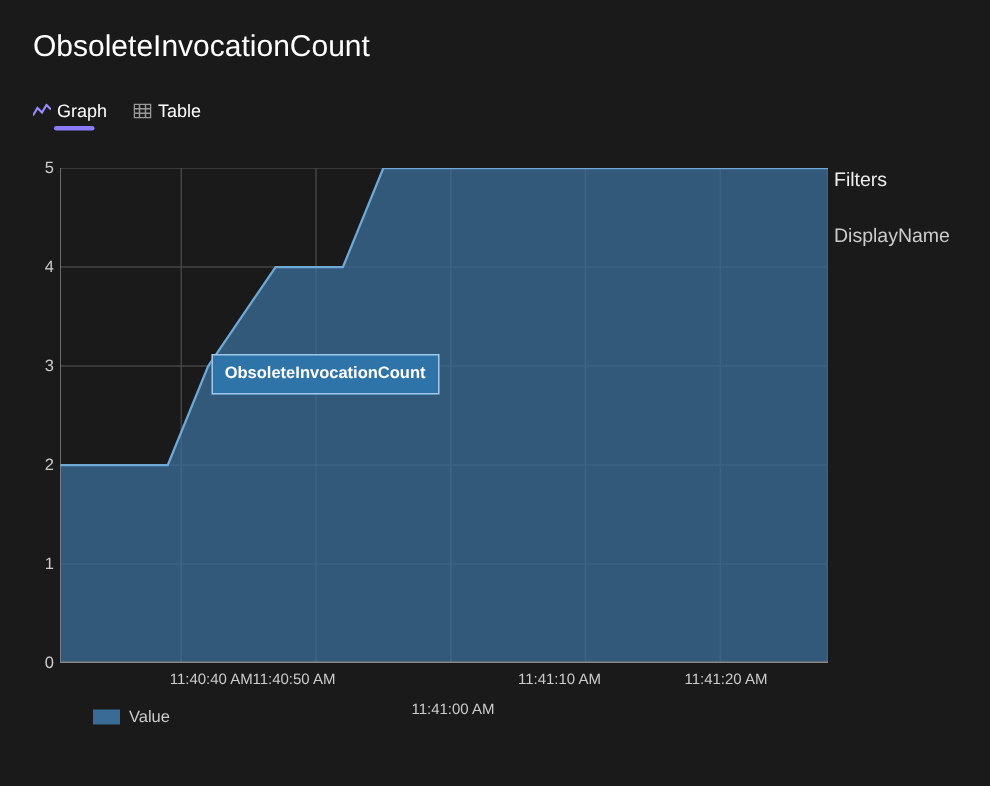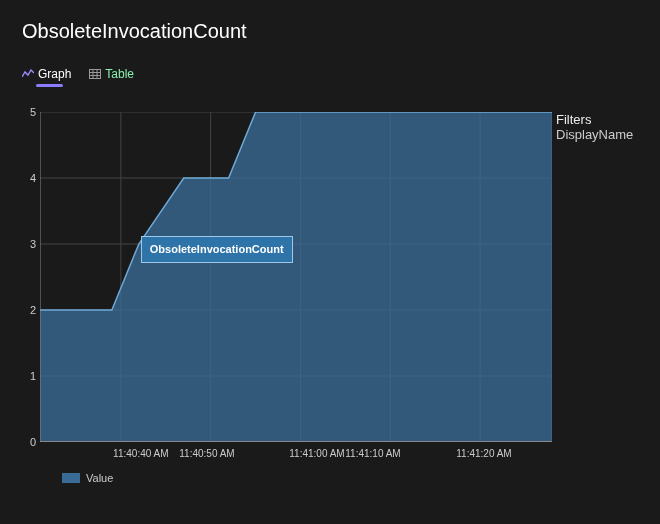--- a/index.html
+++ b/index.html
@@ -1,35 +1,35 @@
 <!DOCTYPE html>
 <html><head>
 <meta charset="utf-8">
 <style>
   * { box-sizing: border-box; margin: 0; padding: 0; }
   html, body { width: 660px; height: 524px; background: #1a1a1a; font-family: -apple-system, 'Segoe UI', Arial, sans-serif; color: #fff; overflow: hidden; }
   .root { width: 660px; height: 524px; position: relative; }
   .title { font-size: 20px; font-weight: 400; padding: 20px 0 0 22px; }
   .tabs { display: flex; gap: 18px; padding: 24px 0 0 22px; align-items: center; }
-  .tab { display: flex; align-items: center; gap: 4px; font-size: 12px; color: #86efac; position: relative; cursor: pointer; }
+  .tab { display: flex; align-items: center; gap: 4px; font-size: 12px; color: #ffffff; position: relative; cursor: pointer; }
   .tab.active { color: #fff; font-weight: 400; }
   .tab.active::after { content: ""; position: absolute; left: 14px; right: 8px; bottom: -6px; height: 3px; background: #8a7cff; border-radius: 2px; }
   .icon-svg { width: 12px; height: 10px; }
   .chart-frame { position: absolute; left: 22px; top: 112px; width: 530px; height: 380px; }
   .plot { position: absolute; left: 18px; top: 0; width: 512px; height: 330px; }
   .ylabels { position: absolute; left: 0; top: 0; width: 18px; height: 330px; }
   .ylabel { position: absolute; right: 4px; font-size: 11px; color: #ccc; transform: translateY(-50%); }
   .xlabels { position: absolute; left: 18px; top: 336px; width: 512px; height: 14px; }
   .xlabel { position: absolute; font-size: 10px; color: #ccc; transform: translateX(-50%); white-space: nowrap; }
   .legend { position: absolute; left: 40px; top: 360px; display: flex; align-items: center; gap: 6px; font-size: 11px; color: #ccc; }
   .legend-swatch { width: 18px; height: 10px; background: #3a6a96; }
   .tooltip { position: absolute; background: #2f74a8; border: 1px solid #9fc8e8; padding: 5px 8px; font-size: 11px; line-height: 1.35; color: #fff; pointer-events: none; white-space: nowrap; }
   .tooltip .tt-title { font-weight: 700; }
   .side { position: absolute; right: 0; top: 112px; width: 104px; }
-  .side-title { font-size: 13px; color: #eee; }
+  .side-title { font-size: 13px; color: #eee; margin-bottom: 22px; }
   .side-item { font-size: 13px; color: #ccc; }
   svg { display: block; }
 </style>
 </head>
 <body>
 <div class="root">
 
 <div class="title">ObsoleteInvocationCount</div>
 
 <div class="tabs">
@@ -78,22 +78,22 @@
           <path d="M 0 198 L 71.85964912280701 198 L 98.80701754385964 132 L 143.71929824561403 66 L 188.6315789473684 66 L 215.57894736842104 0 L 512 0" fill="none" stroke="#6fa9d6" stroke-width="1.5"></path>
           <line x1="0" x2="0" y1="0" y2="330" stroke="#888" stroke-width="1"></line>
           <line x1="0" x2="512" y1="329.5" y2="329.5" stroke="#888" stroke-width="1"></line>
         </svg>
     <div class="tooltip" id="tooltip" style="left: 100.807px; top: 124px;">
       <div class="tt-title">ObsoleteInvocationCount</div>
     </div>
   </div>
   <div class="xlabels" id="xlabels">
         <div class="xlabel" style="left: 80.8421px; margin-left: 20px;">11:40:40 AM</div>
-        <div class="xlabel" style="left: 167px;">11:40:50 AM</div>
-        <div class="xlabel" style="left: 277px;">11:41:00 AM</div>
+        <div class="xlabel" style="left: 156px;">11:40:50 AM</div>
+        <div class="xlabel" style="left: 262px; margin-top: 20px;">11:41:00 AM</div>
         <div class="xlabel" style="left: 333px;">11:41:10 AM</div>
         <div class="xlabel" style="left: 444px;">11:41:20 AM</div>
       </div>
   <div class="legend">
     <div class="legend-swatch"></div>
     <span>Value</span>
   </div>
 </div>
 
 <div class="side">

